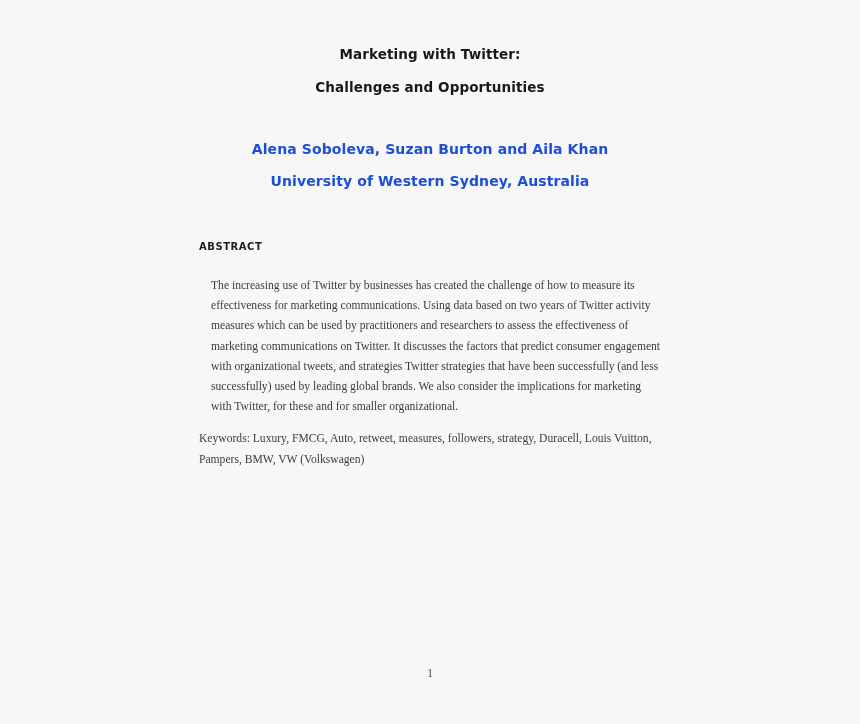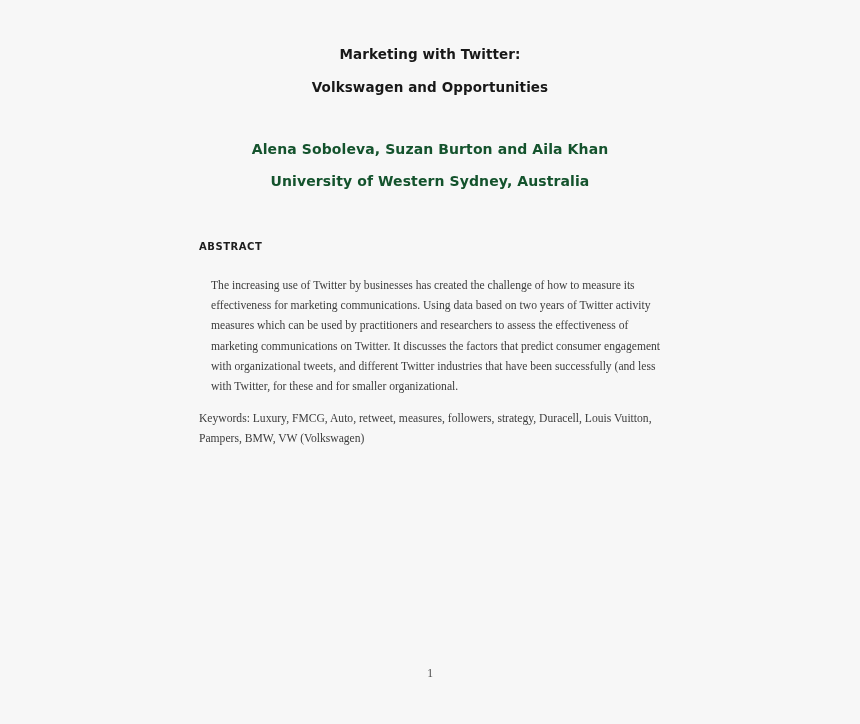--- a/index.html
+++ b/index.html
@@ -48,21 +48,21 @@
     position: absolute;
     left: 0;
     top: 133px;
     width: 860px;
     text-align: center;
   }
   .author-line {
     font-family: "DejaVu Sans", sans-serif;
     font-weight: bold;
     font-size: 14px;
-    color: #14532d;
+    color: #1d4ed8;
     letter-spacing: 0.1px;
     line-height: 32px;
     white-space: nowrap;
   }
 
   
   .body-col {
     position: absolute;
     left: 199px;
     top: 240px;
@@ -108,38 +108,39 @@
     color: #4a4a4a;
   }
 </style>
 </head>
 <body>
 
 <div class="page">
 
   <div class="title-block">
     <div class="title-line">Marketing with Twitter:</div>
-    <div class="title-line">Volkswagen and Opportunities</div>
+    <div class="title-line">Challenges and Opportunities</div>
   </div>
 
   <div class="author-block">
     <div class="author-line">Alena Soboleva, Suzan Burton and Aila Khan</div>
     <div class="author-line">University of Western Sydney, Australia</div>
   </div>
 
   <div class="body-col">
 
     <div class="abstract-heading">ABSTRACT</div>
 
     <p class="para">
       <span class="ln">The increasing use of Twitter by businesses has created the challenge of how to measure its</span>
       <span class="ln">effectiveness for marketing communications. Using data based on two years of Twitter activity</span>
       <span class="ln">measures which can be used by practitioners and researchers to assess the effectiveness of</span>
       <span class="ln">marketing communications on Twitter. It discusses the factors that predict consumer engagement</span>
-      <span class="ln">with organizational tweets, and different Twitter industries that have been successfully (and less</span>
+      <span class="ln">with organizational tweets, and strategies Twitter strategies that have been successfully (and less</span>
+      <span class="ln">successfully) used by leading global brands. We also consider the implications for marketing</span>
       <span class="ln">with Twitter, for these and for smaller organizational.</span>
     </p>
 
     <p class="para keywords">
       <span class="ln">Keywords: Luxury, FMCG, Auto, retweet, measures, followers, strategy, Duracell, Louis Vuitton,</span>
       <span class="ln">Pampers, BMW, VW (Volkswagen)</span>
     </p>
 
   </div>
 

